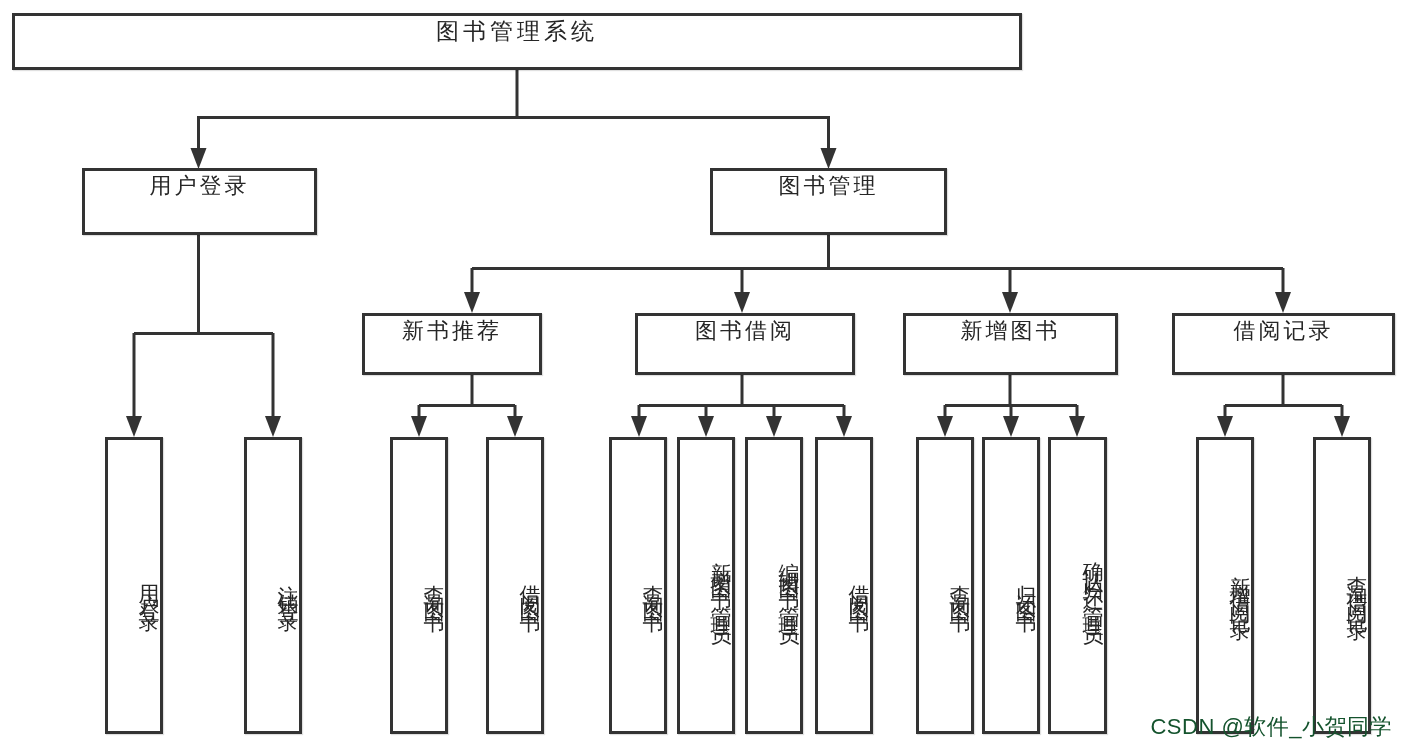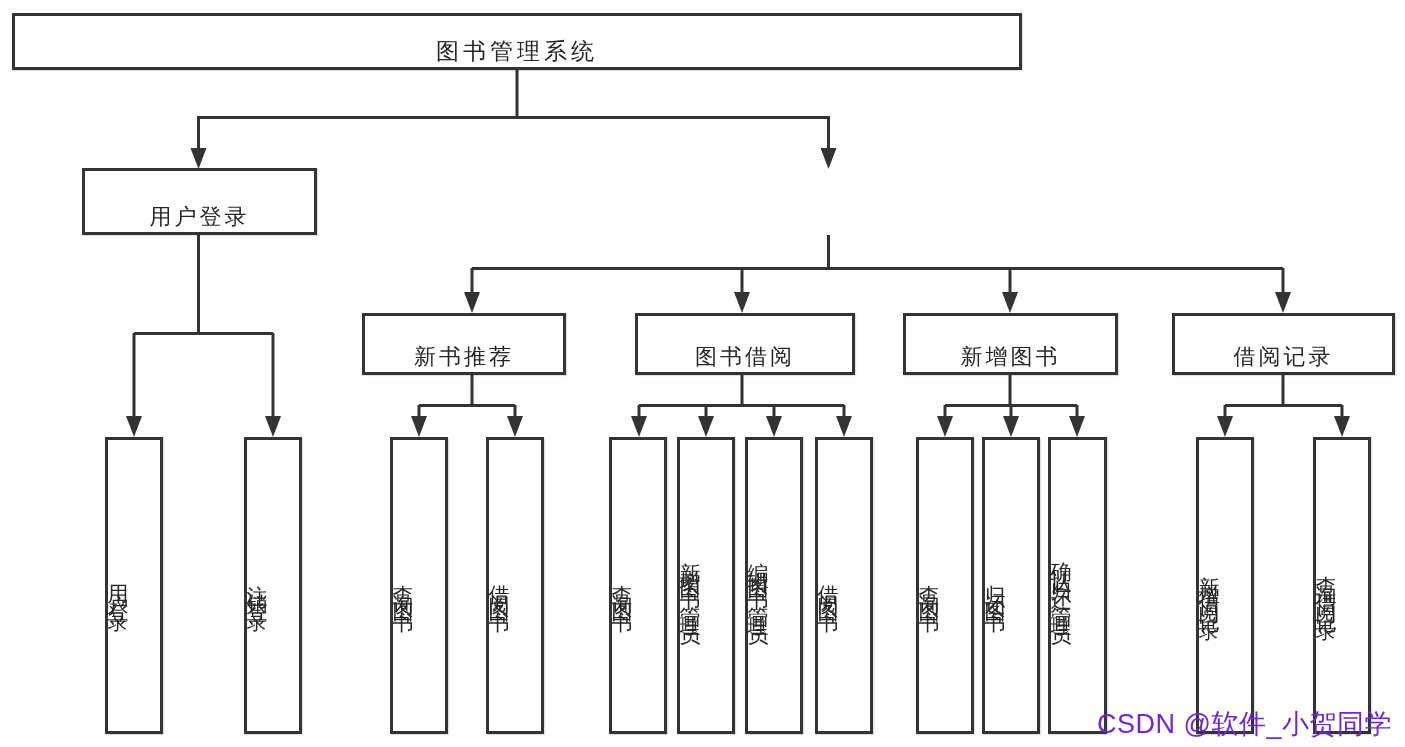--- a/index.html
+++ b/index.html
@@ -15,43 +15,43 @@
     position: absolute;
     left: 0; top: 0;
     width: 1405px; height: 747px;
   }
   .node {
     position: absolute;
     box-sizing: border-box;
     border: 3px solid #333333;
     background: #ffffff;
     display: flex;
-    align-items: flex-end;
+    align-items: flex-start;
     justify-content: center;
     color: #262626;
     font-size: 22px;
     letter-spacing: 3px;
     box-shadow: 1px 1px 1px rgba(0,0,0,0.12);
     white-space: nowrap;
   }
   .node.title { font-size: 23px; letter-spacing: 4px; }
   .leaf {
     writing-mode: vertical-rl;
     text-orientation: mixed;
     font-size: 21px;
     letter-spacing: 9px;
     line-height: 1;
   }
   .watermark {
     position: absolute;
     right: 13px;
     bottom: 5px;
-    font-size: 27px;
+    font-size: 22px;
     letter-spacing: 0.5px;
-    color: #6d28d9;
+    color: #14532d;
     z-index: 6;
   }
 </style>
 </head>
 <body>
 
 <div class="stage">
 
   <svg class="wires" width="1405" height="747" viewBox="0 0 1405 747">
     <g stroke="#333333" stroke-width="3" fill="none">
@@ -119,22 +119,25 @@
     </g>
   </svg>
 
   <div class="node title" style="left:12px; top:13px; width:1010px; height:57px">
     <span>图书管理系统</span>
   </div>
 
   <div class="node" style="left:82px; top:168px; width:235px; height:67px">
     <span>用户登录</span>
   </div>
+  <div class="node" style="left:710px; top:168px; width:237px; height:67px">
+    <span>图书管理</span>
+  </div>
 
-  <div class="node" style="left:362px; top:313px; width:204px; height:62px">
+  <div class="node" style="left:362px; top:313px; width:180px; height:62px">
     <span>新书推荐</span>
   </div>
   <div class="node" style="left:635px; top:313px; width:220px; height:62px">
     <span>图书借阅</span>
   </div>
   <div class="node" style="left:903px; top:313px; width:215px; height:62px">
     <span>新增图书</span>
   </div>
   <div class="node" style="left:1172px; top:313px; width:223px; height:62px">
     <span>借阅记录</span>

